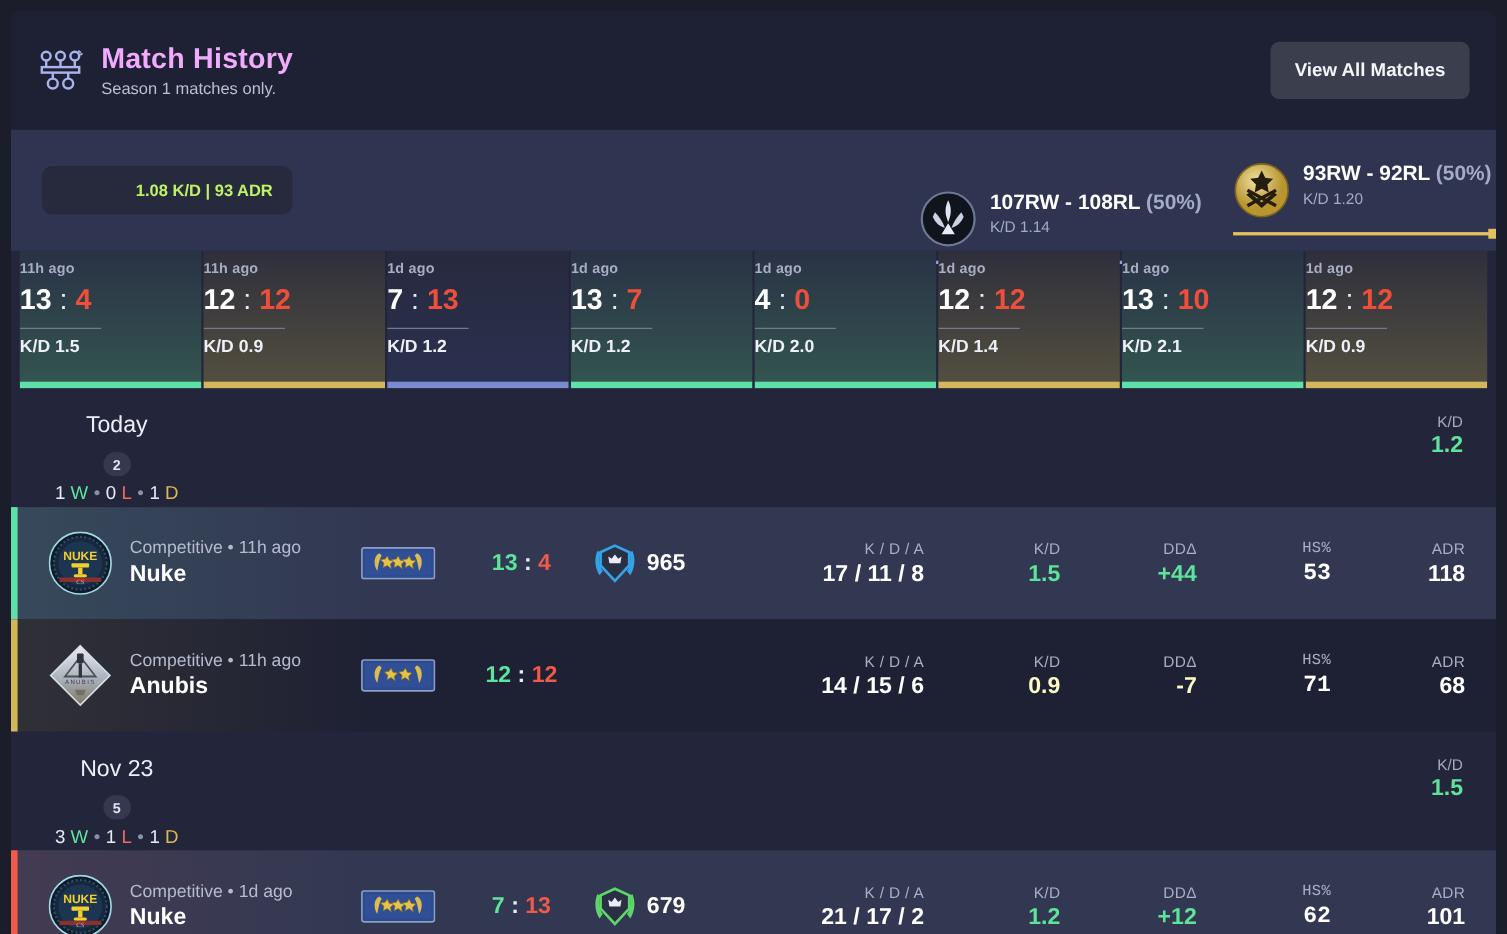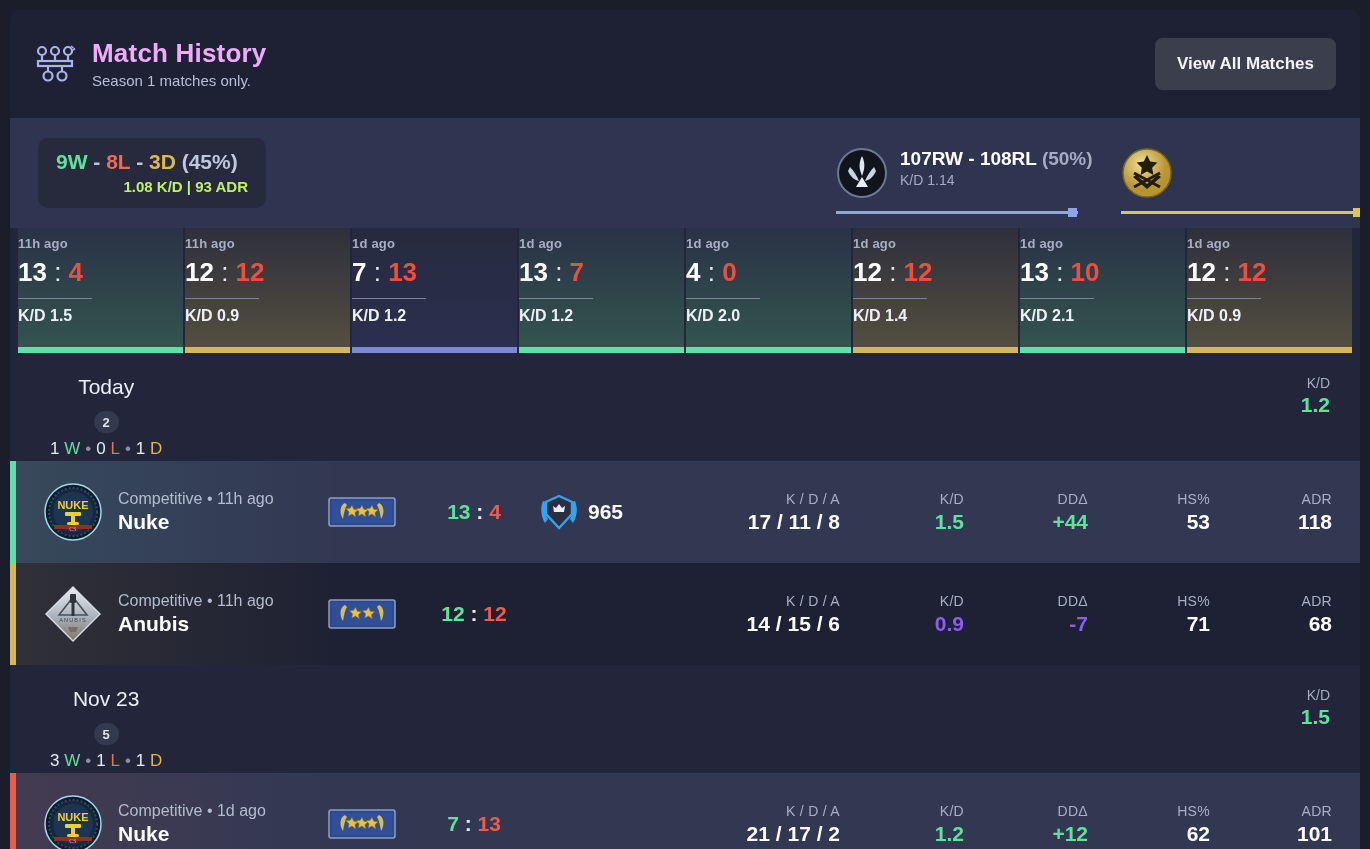--- a/index.html
+++ b/index.html
@@ -125,23 +125,23 @@
   .row-score .rs { color: #ef5a4a; }
   .row-score .colon { color: #e9ecf5; }
   .prem { display: flex; align-items: center; gap: 10px; width: 150px; margin-left: 18px; z-index: 1; }
   .prem-icon { width: 38px; height: 38px; flex: 0 0 38px; }
   .prem-val { font-size: 21px; font-weight: bold; color: #ffffff; text-align: center; }
   .stats { margin-left: auto; display: flex; align-items: center; padding-right: 28px; gap: 44px; }
   .stat { text-align: right; }
   .stat .lbl { font-size: 14px; color: #a8afc5; letter-spacing: .3px; }
   .stat .val { font-size: 21px; font-weight: bold; color: #ffffff; margin-top: 3px; }
   .stat .val.pos { color: #5ee39a; }
-  .stat .val.neg { color: #8b5cf6; }
+  .stat .val.neg { color: #fef9c3; }
   .s-kda { width: 150px; } .s-kd { width: 80px; }
-  .s-dd { width: 80px; } .s-hs { width: 78px; } .s-adr { width: 78px; }
+  .s-dd { width: 80px; } .s-hs { width: 78px; font-family: Liberation Mono, monospace; } .s-adr { width: 78px; }
 </style>
 </head>
 <body>
 
 <div class="page">
   <div class="card">
 
     <div class="card-header">
       <span class="hdr-icon">
         <svg viewBox="0 0 46 46" width="46" height="46">
@@ -160,29 +160,25 @@
       </span>
       <div class="hdr-text">
         <div class="hdr-title">Match History</div>
         <div class="hdr-sub">Season 1 matches only.</div>
       </div>
       <button class="view-all-btn">View All Matches</button>
     </div>
 
     <div class="summary-bar">
       <div class="overall-pill">
-        <div class="overall-line1">
-          <span class="w">9W</span><span class="sep"> - </span><span class="l">8L</span><span class="sep"> - </span><span class="d">3D</span>
-          <span class="pct">(45%)</span>
-        </div>
         <div class="overall-line2">1.08 K/D | 93 ADR</div>
       </div>
 
       <div class="rank-group" id="rank-group" style="left:826px; top:26px;">
-          <div class="rank-block" style="margin-right: 28px;">
+          <div class="rank-block" style="margin-right: 28px; margin-top: 26px;">
     <span class="rank-medal"><svg viewBox="0 0 52 52" width="52" height="52">
     <circle cx="26" cy="26" r="24" fill="#10141c" stroke="#6d7892" stroke-width="2"></circle>
     <path d="M26 9c3 6 3 12 1 17l-1 3-1-3c-2-5-2-11 1-17z" fill="#dfe6f2"></path>
     <path d="M14 20c4 4 7 9 9 14-5-1-9-5-11-10z" fill="#c9d3e4"></path>
     <path d="M38 20c-4 4-7 9-9 14 5-1 9-5 11-10z" fill="#c9d3e4"></path>
     <path d="M26 30l6 10H20z" fill="#e7edf7"></path>
   </svg></span>
     <div class="rank-txt">
       <div class="rank-l1">
         <span>107RW - 108RL</span>
@@ -201,20 +197,27 @@
                   <radialGradient id="tg" cx="40%" cy="32%">
       <stop offset="0%" stop-color="#f0e0a0"></stop>
                     <stop offset="100%" stop-color="#b8952f"></stop>
     </radialGradient>
                 </defs>
     <circle cx="26" cy="26" r="24" fill="url(#tg)" stroke="#7d6520" stroke-width="1.5"></circle>
     <path d="M26 8l3.2 6.6 7.2 1-5.2 5.1 1.2 7.2-6.4-3.4-6.4 3.4 1.2-7.2-5.2-5.1 7.2-1z" fill="#231d0c"></path>
     <path d="M12 30l14 12 14-12-3-2-11 9-11-9z" fill="#231d0c"></path>
     <path d="M13 26l26 14M39 26L13 40" stroke="#231d0c" stroke-width="3" fill="none"></path>
   </svg></span>
+    <div class="rank-txt">
+      <div class="rank-l1">
+        <span>93RW - 92RL</span>
+        <span class="muted">(50%)</span>
+      </div>
+      <div class="rank-l2">K/D 1.20</div>
+    </div>
     <div class="rank-bar">
       <div class="track" style="background:#e3c15f"></div>
       <div class="knob" style="left:96%;background:#e3c15f"></div>
     </div>
           </div>
         </div>
     </div>
 
     <div class="strip" id="strip">
         <div class="tile" style="background: linear-gradient(rgb(42, 50, 70) 0%, rgb(51, 86, 79) 100%);">
@@ -469,20 +472,29 @@
     <rect x="4" y="4" width="60" height="22" fill="#33539c" opacity=".6"></rect>
     <path d="M17 6c-5 2-6 10-2 16 1-6 2-11 4-14z" fill="#d9bc52"></path>
     <path d="M51 6c5 2 6 10 2 16-1-6-2-11-4-14z" fill="#d9bc52"></path>
     <path transform="translate(24,15) scale(0.95)" d="M0 -7l1.9 4.1 4.4.6-3.2 3.1.8 4.4L0 2.1l-3.9 2.1.8-4.4-3.2-3.1 4.4-.6z" fill="#e6c24a" stroke="#8a6d15" stroke-width=".6"></path>
               <path transform="translate(34,15) scale(0.95)" d="M0 -7l1.9 4.1 4.4.6-3.2 3.1.8 4.4L0 2.1l-3.9 2.1.8-4.4-3.2-3.1 4.4-.6z" fill="#e6c24a" stroke="#8a6d15" stroke-width=".6"></path>
               <path transform="translate(44,15) scale(0.95)" d="M0 -7l1.9 4.1 4.4.6-3.2 3.1.8 4.4L0 2.1l-3.9 2.1.8-4.4-3.2-3.1 4.4-.6z" fill="#e6c24a" stroke="#8a6d15" stroke-width=".6"></path>
   </svg></span>
       <div class="row-score">
         <span class="ls">7</span><span class="colon"> : </span><span class="rs">13</span>
       </div>
+      <div class="prem">
+        <span class="prem-icon"><svg viewBox="0 0 38 38" width="38" height="38">
+    <path d="M6 9c-2 6-1 13 2 17l-3 4c-4-6-5-15-2-22z" fill="#5fd46a"></path>
+    <path d="M32 9c2 6 1 13-2 17l3 4c4-6 5-15 2-22z" fill="#5fd46a"></path>
+    <path d="M19 3l13 6v12l-13 14L6 21V9z" fill="#2a2f44" stroke="#5fd46a" stroke-width="2.4"></path>
+    <path d="M19 11l3 4 3-2-1 6h-10l-1-6 3 2z" fill="#e9edf7"></path>
+  </svg></span>
+        <span class="prem-val">679</span>
+      </div>
       <div class="stats">
         <div class="stat s-kda">
           <div class="lbl">K / D / A</div>
           <div class="val">21 / 17 / 2</div>
         </div>
         <div class="stat s-kd">
           <div class="lbl">K/D</div>
           <div class="val pos">1.2</div>
         </div>
         <div class="stat s-dd">

